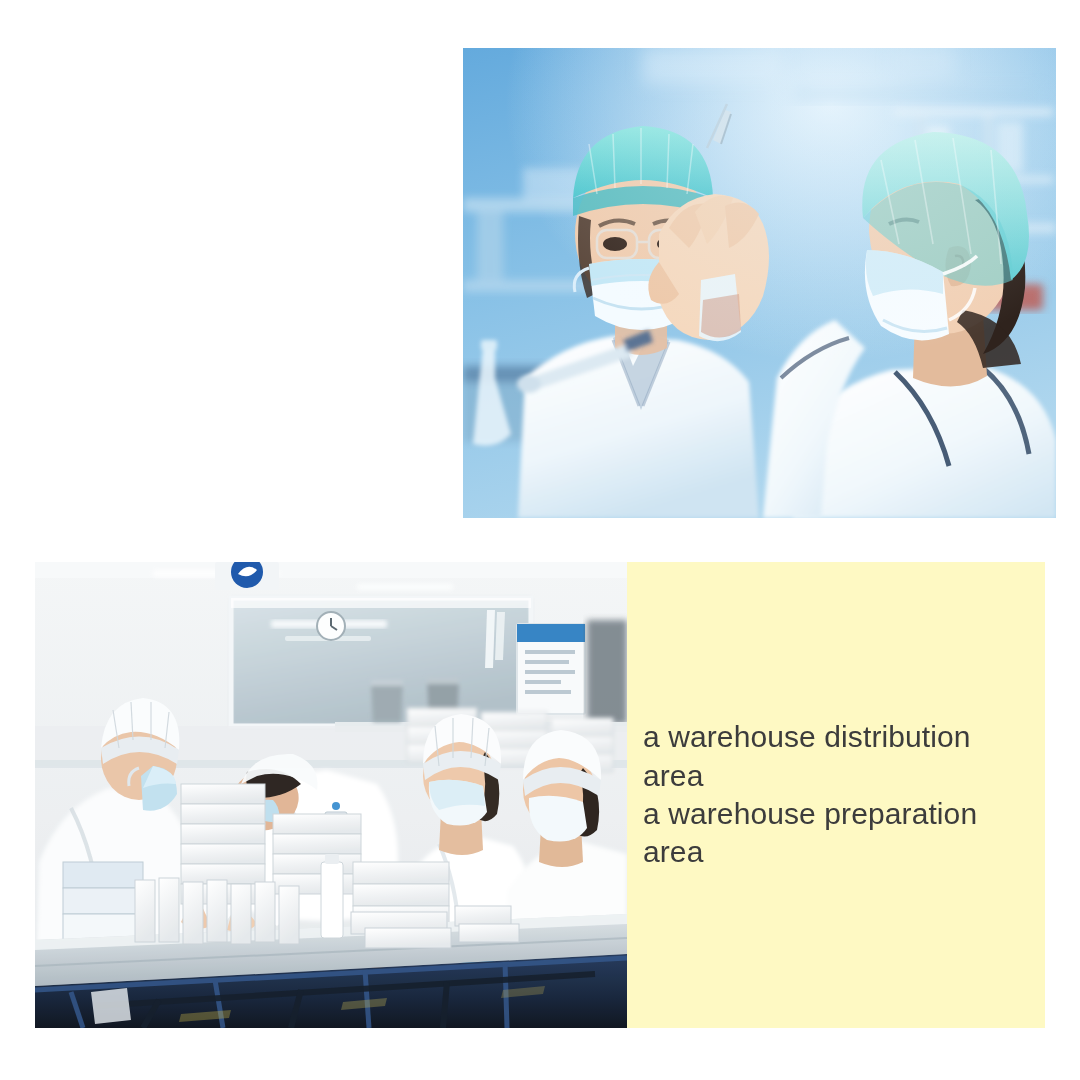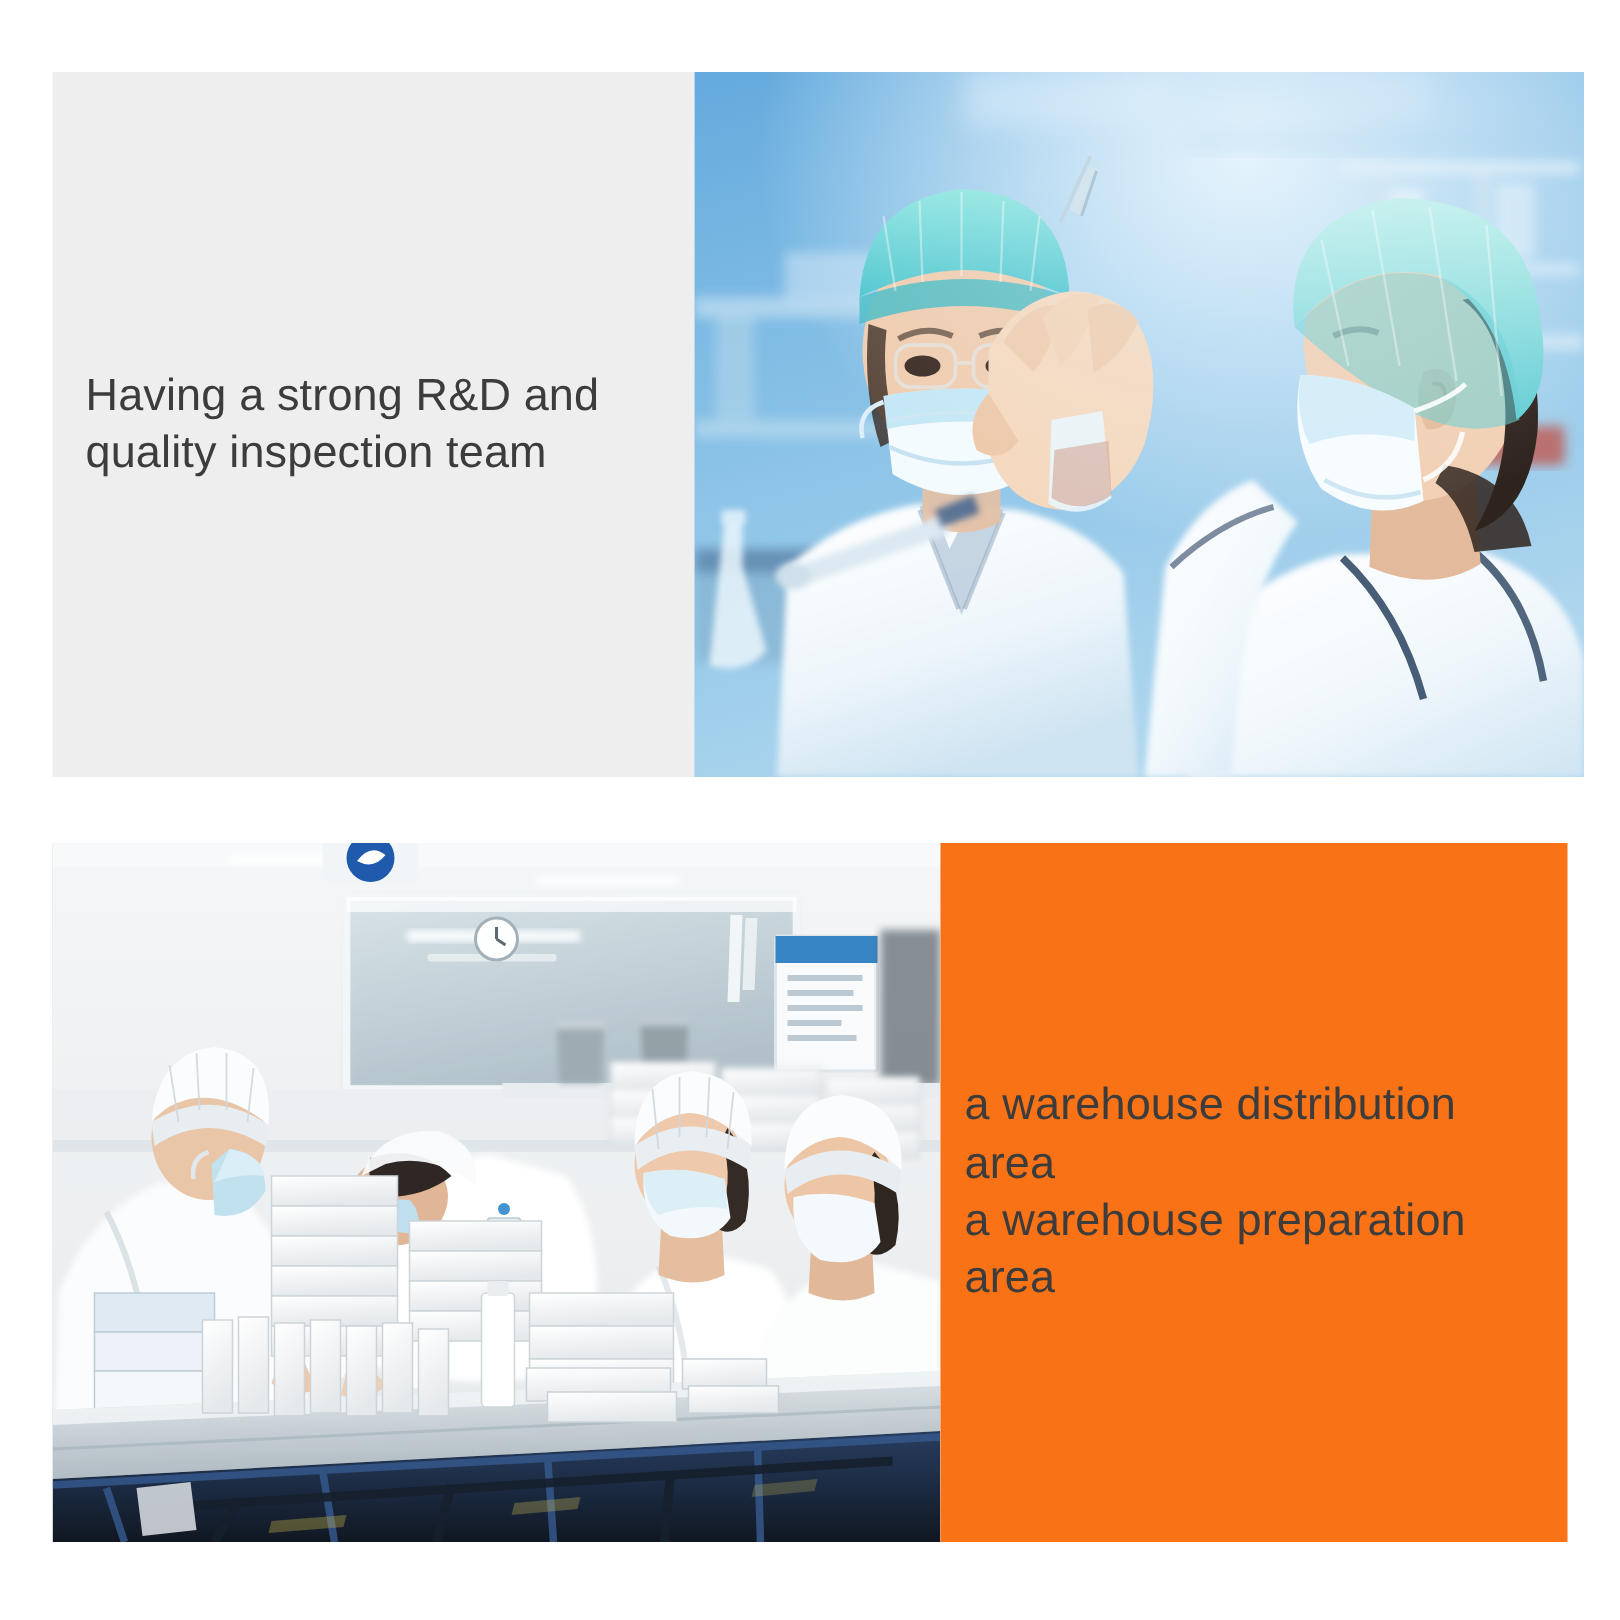--- a/index.html
+++ b/index.html
@@ -77,42 +77,38 @@
     height: 466px;
     overflow: hidden;
     background: #d8dde2;
   }
   .bottom-caption-panel {
     position: absolute;
     left: 592px;
     top: 0;
     width: 418px;
     height: 466px;
-    background: #f97316;
+    background: #fef9c3;
     display: flex;
     align-items: center;
   }
   .bottom-caption-panel .caption-text {
     padding-left: 16px;
   }
 
   
   .photo-svg { display: block; width: 100%; height: 100%; }
 </style>
 </head>
 <body>
 
 <div class="page">
 
   <div class="section-top">
 
-    <div class="top-caption-panel">
-      <div class="caption-text">Having a strong R&amp;D and
-quality inspection team</div>
-    </div>
 
     <div class="top-photo">
       <svg class="photo-svg" viewBox="0 0 593 470" preserveAspectRatio="xMidYMid slice">
         <defs>
           <linearGradient id="labBg" x1="0" y1="0" x2="0.35" y2="1">
             <stop offset="0%" stop-color="#64aadd"></stop>
             <stop offset="45%" stop-color="#86c0e6"></stop>
             <stop offset="100%" stop-color="#aed6ee"></stop>
           </linearGradient>
           <radialGradient id="labGlow" cx="0.62" cy="0.12" r="0.55">

